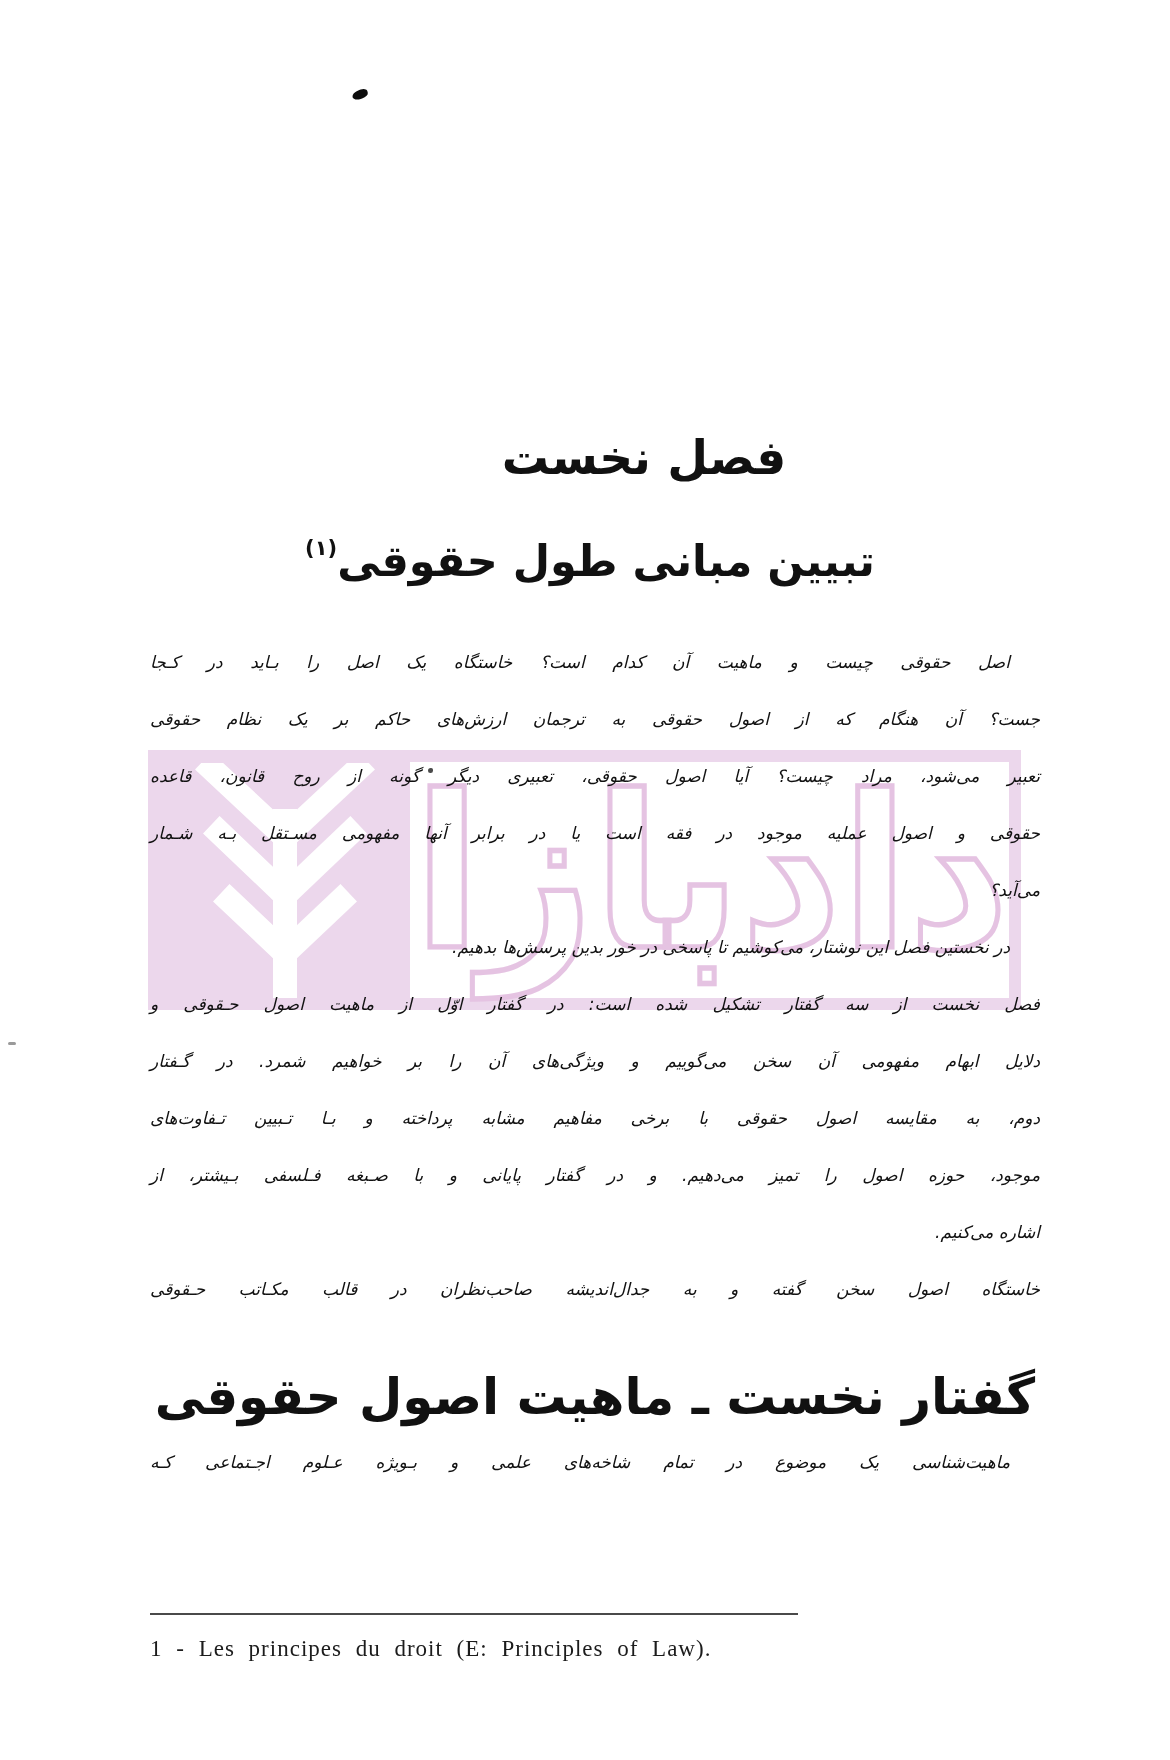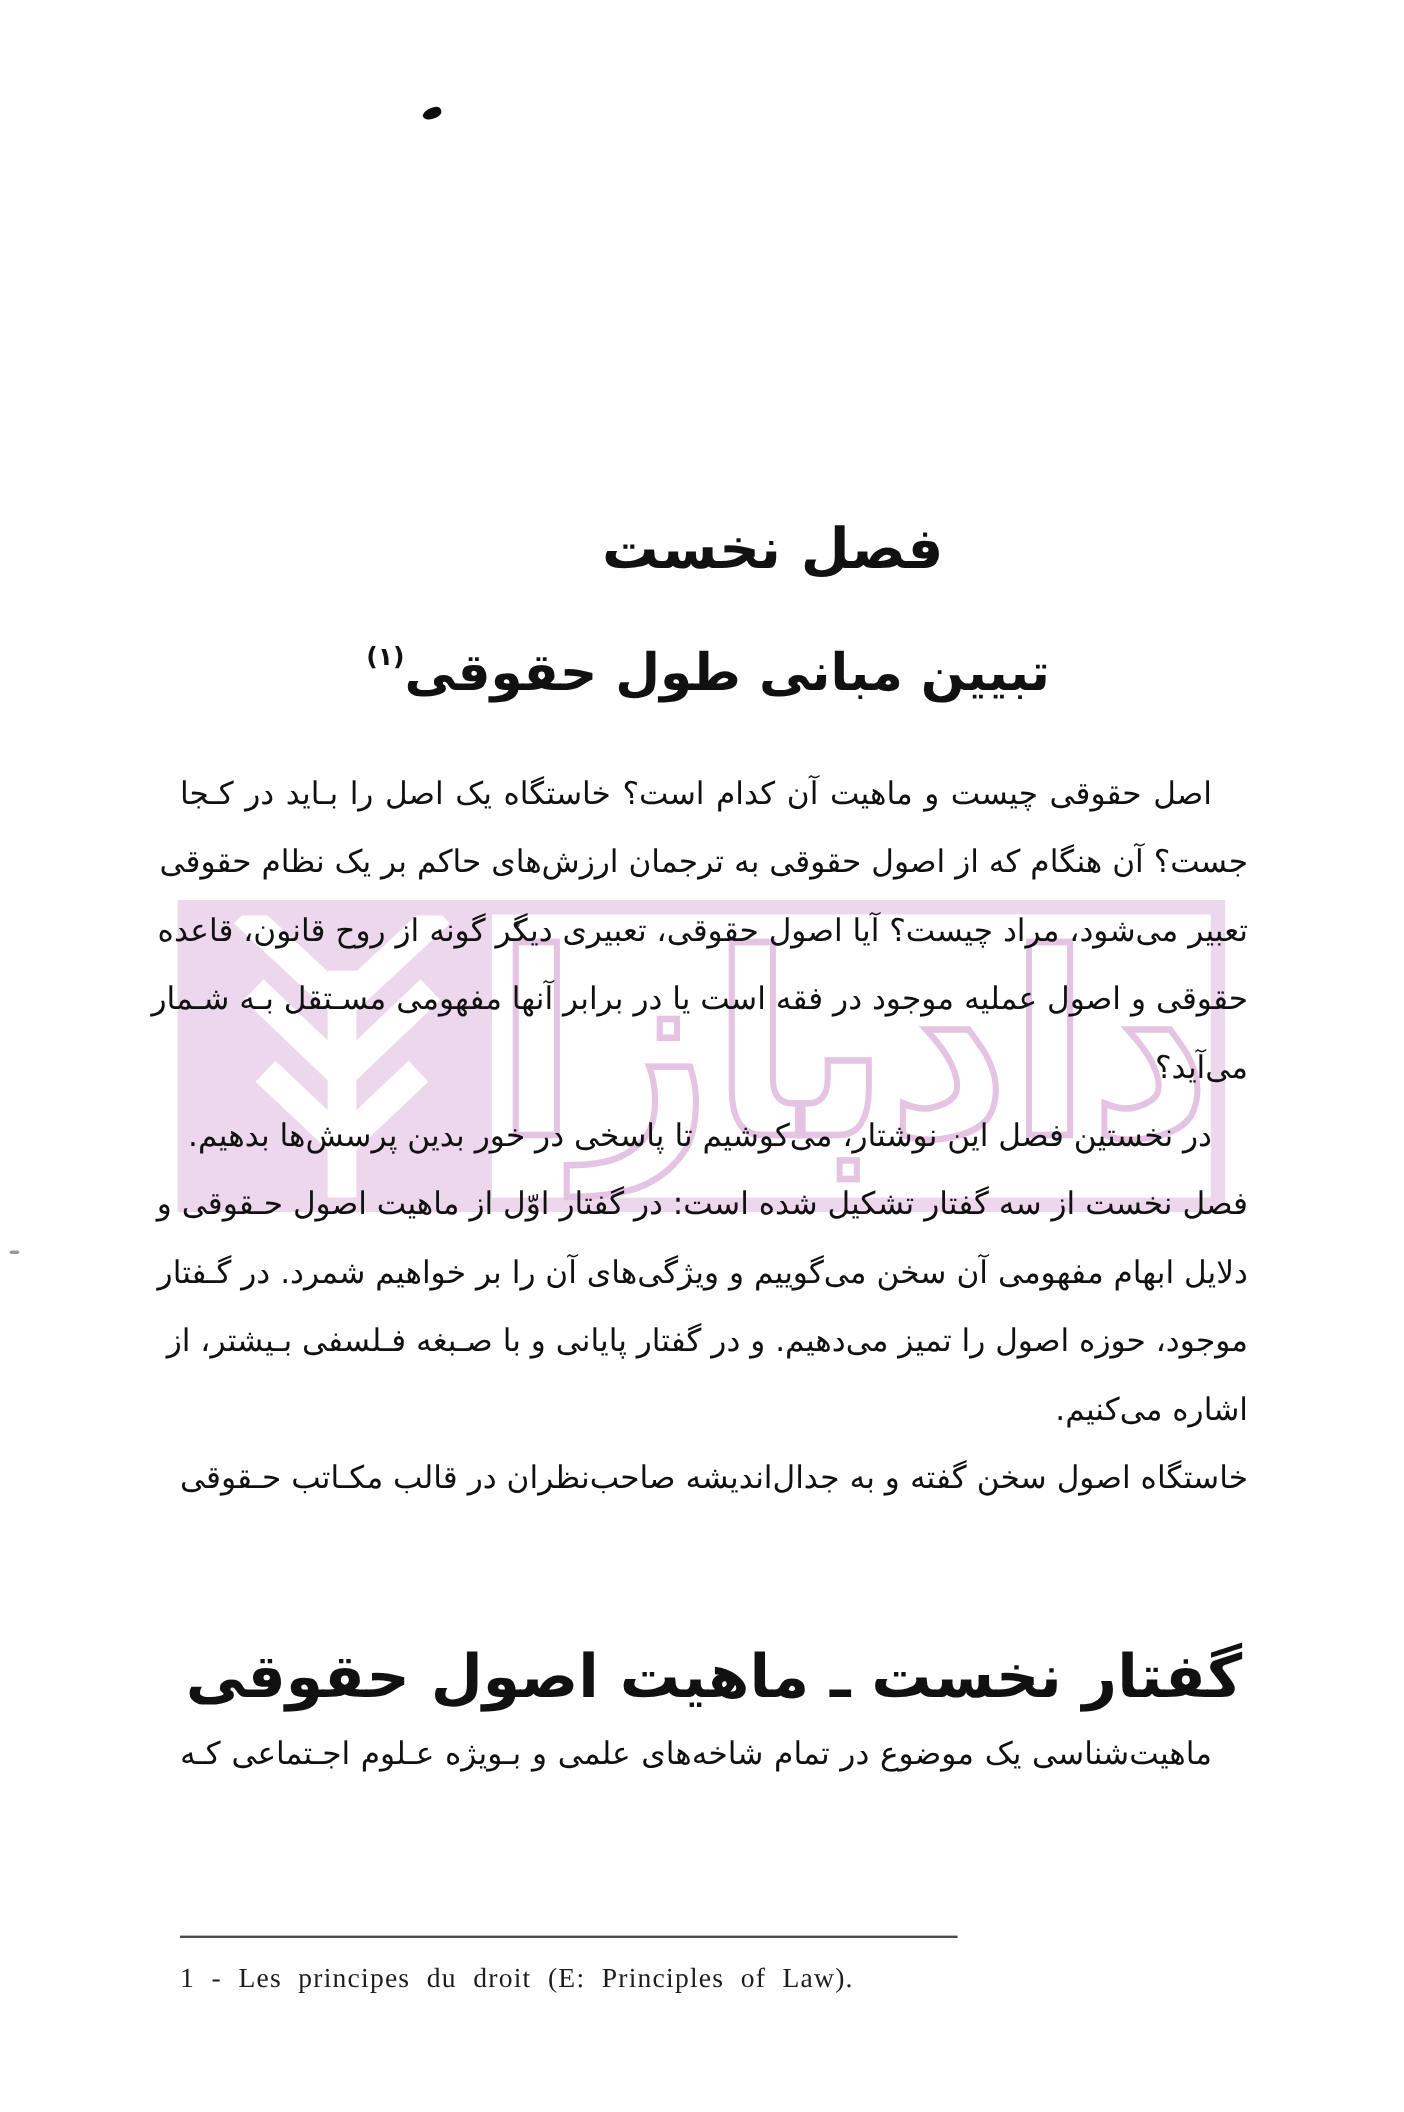--- a/index.html
+++ b/index.html
@@ -65,23 +65,24 @@
 
   
   .bodyblock{
     position:absolute;left:150px;width:890px;
     direction:rtl;z-index:2;
   }
   .bb1{top:634px;}
   .bb3{top:1434px;}
   .line{
     height:57px;line-height:57px;
-    font-size:26px;
+    font-size:17px;
     text-align:justify;text-align-last:justify;
     white-space:nowrap;
+    font-style:italic;
   }
   .line.para-end{text-align-last:right;}
   .line.indent{padding-right:30px;}
 
   
   .footnote-rule{
     position:absolute;left:150px;top:1613px;width:648px;height:2px;
     background:#4a4a4a;
   }
   .footnote{
@@ -125,20 +126,21 @@
 
   <div class="bodyblock bb1">
     <div class="line indent">اصل حقوقی چیست و ماهیت آن کدام است؟ خاستگاه یک اصل را بـاید در کـجا</div>
     <div class="line">جست؟ آن هنگام که از اصول حقوقی به ترجمان ارزش‌های حاکم بر یک نظام حقوقی</div>
     <div class="line">تعبیر می‌شود، مراد چیست؟ آیا اصول حقوقی، تعبیری دیگر گونه از روح قانون، قاعده</div>
     <div class="line">حقوقی و اصول عملیه موجود در فقه است یا در برابر آنها مفهومی مسـتقل بـه شـمار</div>
     <div class="line para-end">می‌آید؟</div>
     <div class="line indent para-end">در نخستین فصل این نوشتار، می‌کوشیم تا پاسخی در خور بدین پرسش‌ها بدهیم.</div>
     <div class="line">فصل نخست از سه گفتار تشکیل شده است: در گفتار اوّل از ماهیت اصول حـقوقی و</div>
     <div class="line">دلایل ابهام مفهومی آن سخن می‌گوییم و ویژگی‌های آن را بر خواهیم شمرد. در گـفتار</div>
+    <div class="line">دوم، به مقایسه اصول حقوقی با برخی مفاهیم مشابه پرداخته و بـا تـبیین تـفاوت‌های</div>
     <div class="line">موجود، حوزه اصول را تمیز می‌دهیم. و در گفتار پایانی و با صـبغه فـلسفی بـیشتر، از</div>
     <div class="line para-end">اشاره می‌کنیم.</div>
     <div class="line">خاستگاه اصول سخن گفته و به جدال‌اندیشه صاحب‌نظران در قالب مکـاتب حـقوقی</div>
   </div>
 
   <div class="sub-heading">گفتار نخست ـ ماهیت اصول حقوقی</div>
 
   <div class="bodyblock bb3">
     <div class="line indent">ماهیت‌شناسی یک موضوع در تمام شاخه‌های علمی و بـویژه عـلوم اجـتماعی کـه</div>
   </div>

